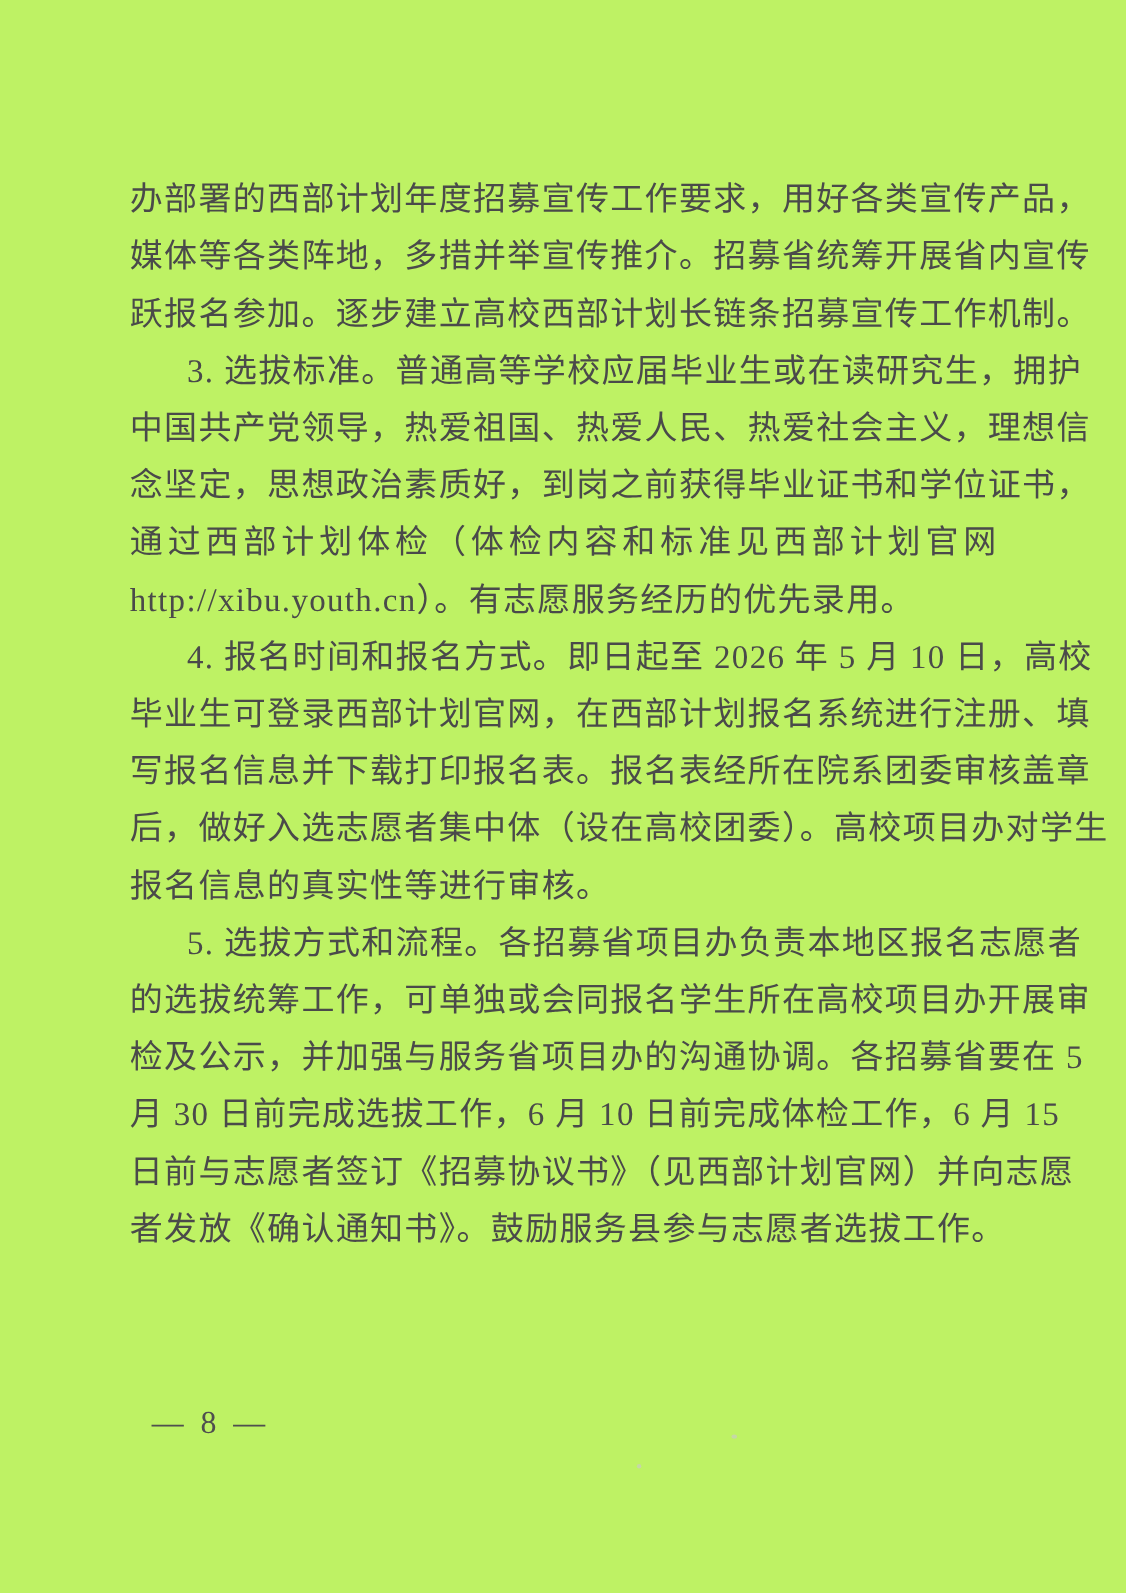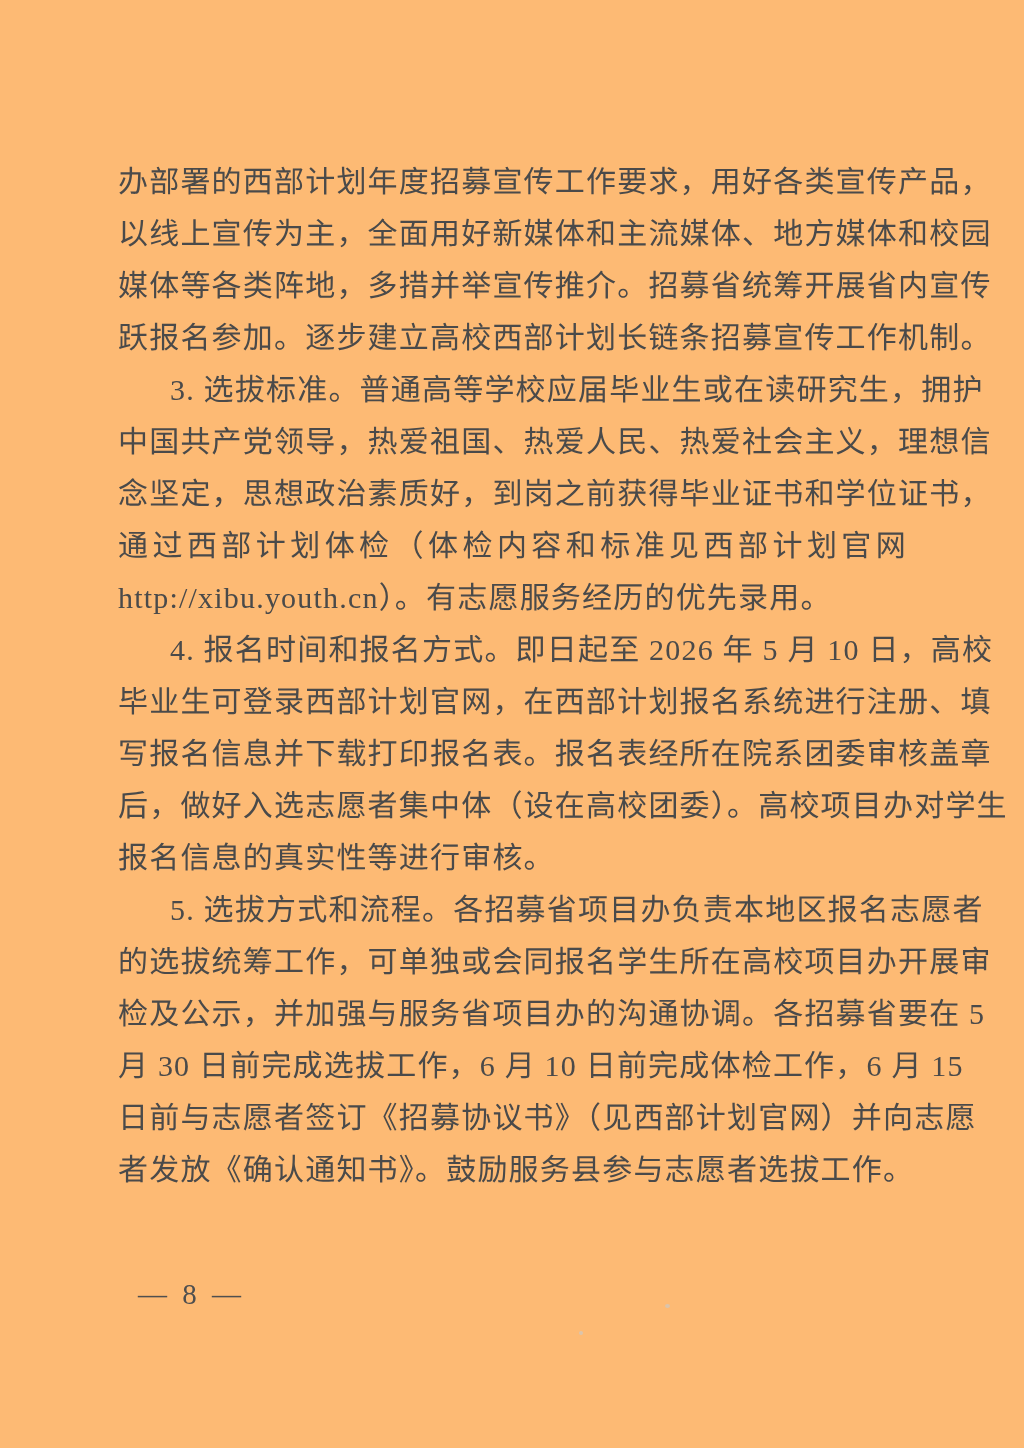--- a/index.html
+++ b/index.html
@@ -54,24 +54,23 @@
     border-radius: 50%;
     background: #c9c9c9;
     opacity: 0.65;
   }
   .speck-1 { left: 665px; top: 1304px; width: 5px; height: 4px; }
   .speck-2 { left: 579px; top: 1331px; width: 4px; height: 4px; }
 </style>
 </head>
 <body>
 
-<div class="page" style="background: #fdba74;">
+<div class="page" style="background: #bef264;">
   <div class="doc-body" style="color: rgb(74, 74, 74);">
       <div class="line">办部署的西部计划年度招募宣传工作要求，用好各类宣传产品，</div>
-      <div class="line">以线上宣传为主，全面用好新媒体和主流媒体、地方媒体和校园</div>
       <div class="line">媒体等各类阵地，多措并举宣传推介。招募省统筹开展省内宣传</div>
       <div class="line">跃报名参加。逐步建立高校西部计划长链条招募宣传工作机制。</div>
       <div class="line line-indent">3. 选拔标准。普通高等学校应届毕业生或在读研究生，拥护</div>
       <div class="line">中国共产党领导，热爱祖国、热爱人民、热爱社会主义，理想信</div>
       <div class="line">念坚定，思想政治素质好，到岗之前获得毕业证书和学位证书，</div>
       <div class="line">通过西部计划体检（体检内容和标准见西部计划官网</div>
       <div class="line line-last">http://xibu.youth.cn）。有志愿服务经历的优先录用。</div>
       <div class="line line-indent">4. 报名时间和报名方式。即日起至 2026 年 5 月 10 日，高校</div>
       <div class="line">毕业生可登录西部计划官网，在西部计划报名系统进行注册、填</div>
       <div class="line">写报名信息并下载打印报名表。报名表经所在院系团委审核盖章</div>

